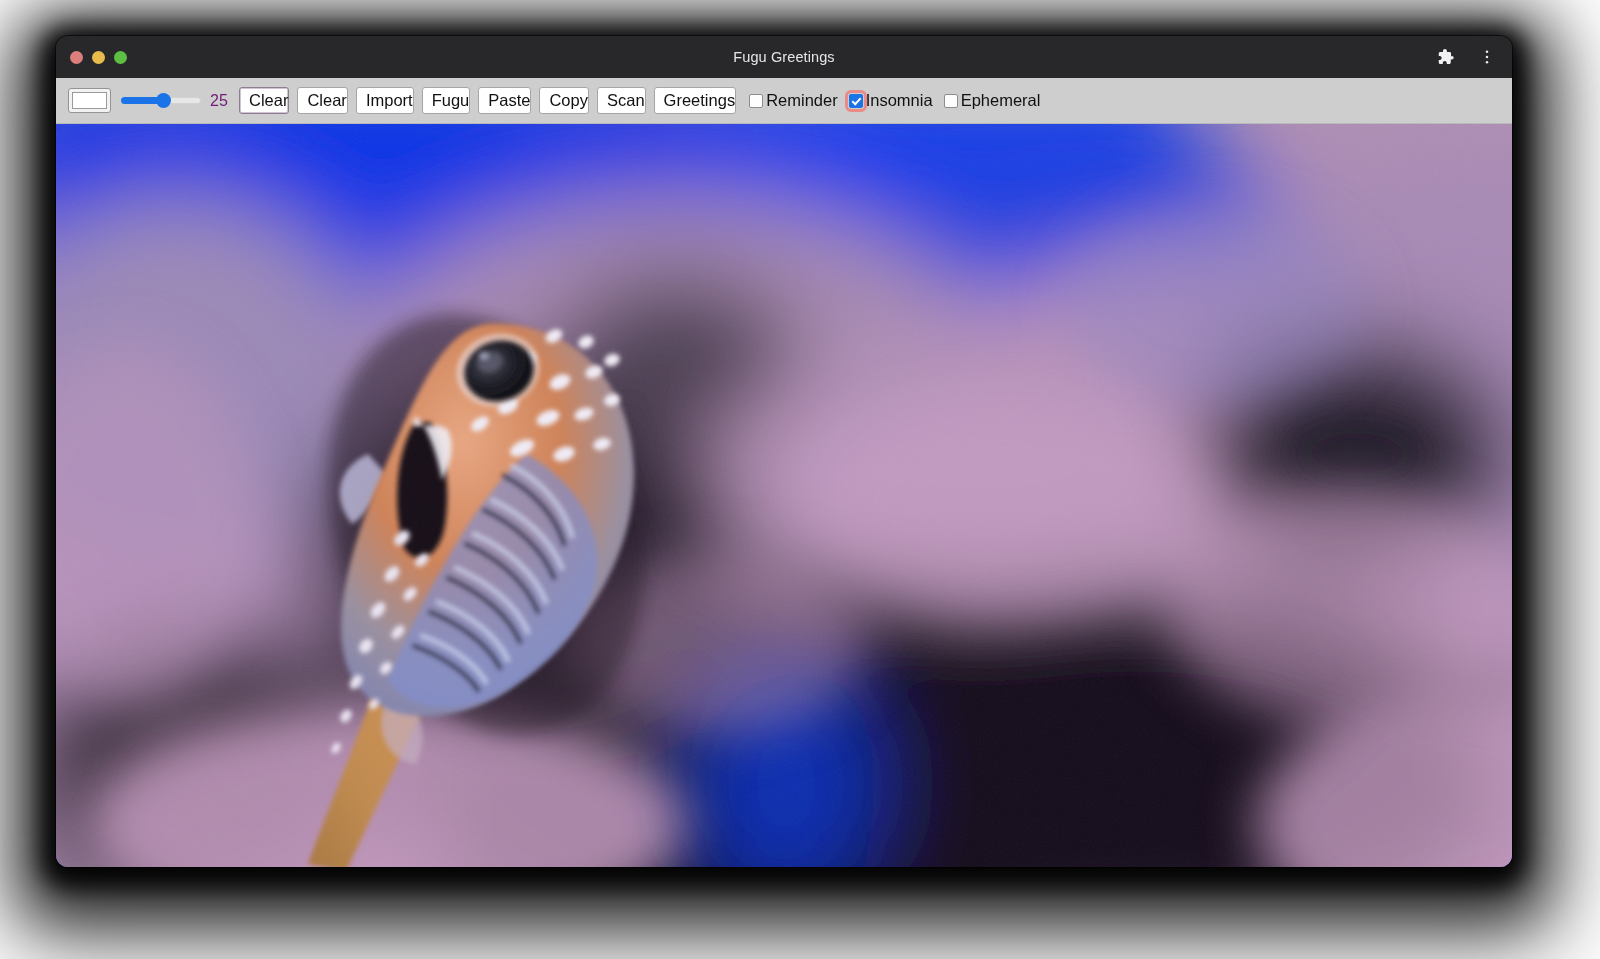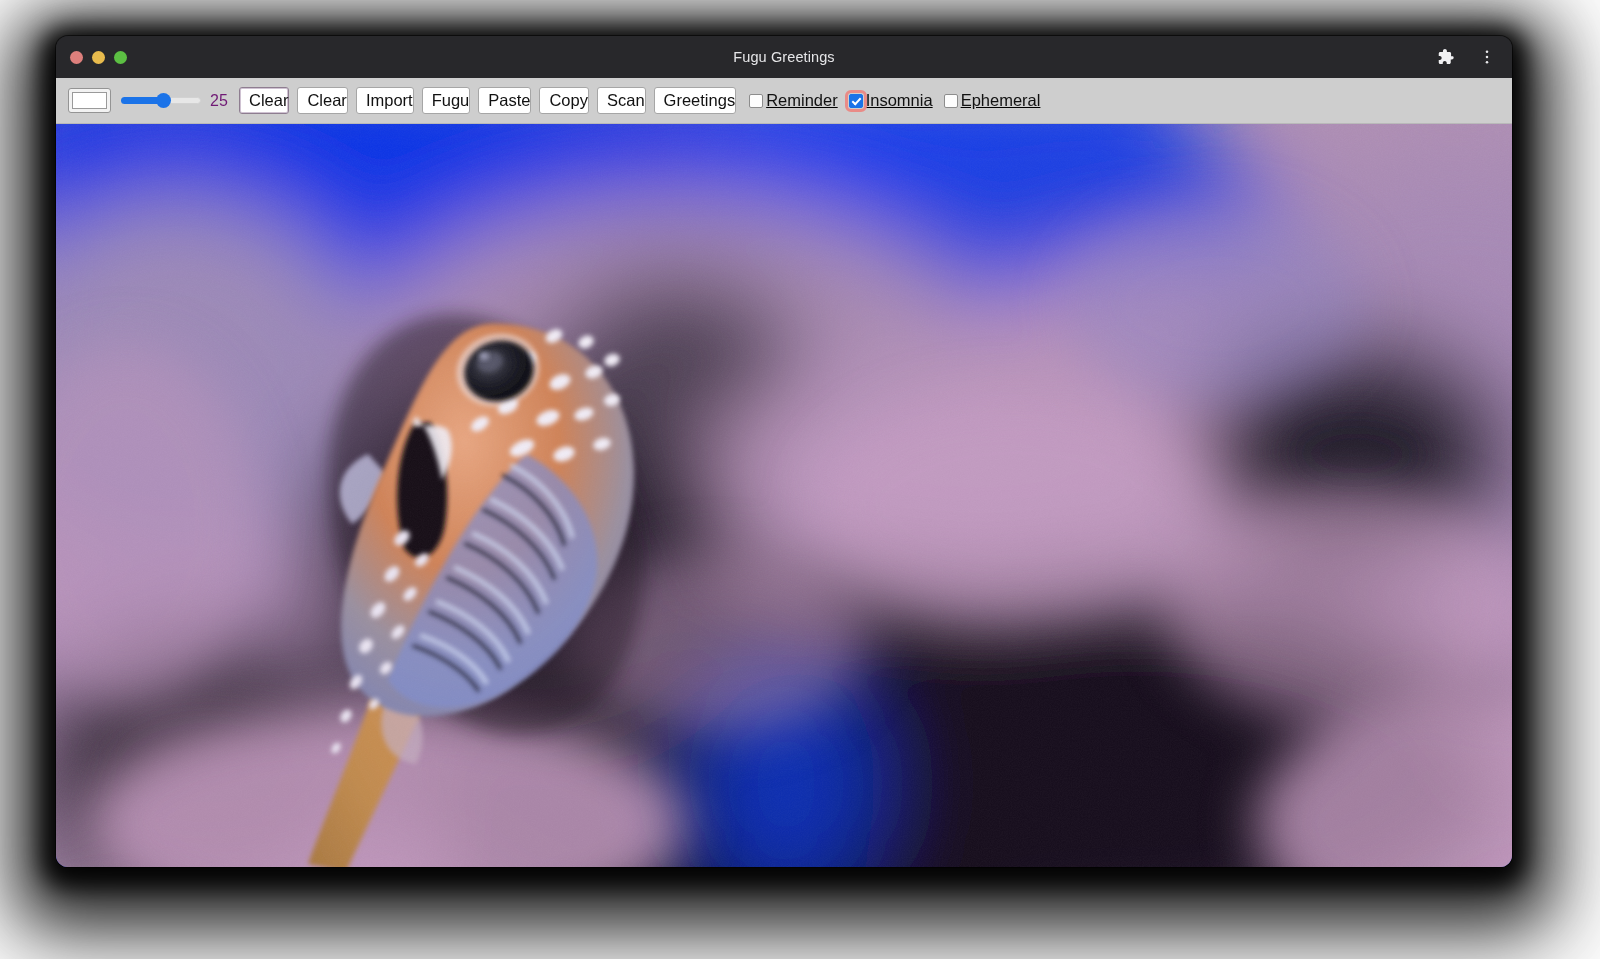--- a/index.html
+++ b/index.html
@@ -178,21 +178,20 @@
   }
   .tbtn.focused {
     border-color: #8e7d90;
     box-shadow: inset 0 0 0 1px #cfc2d2;
   }
 
   .chk-group {
     display: flex;
     align-items: flex-start;
     margin-left: 5px;
-    text-decoration: underline;
   }
   .chk-wrap {
     display: flex;
     align-items: center;
     white-space: nowrap;
   }
   .chk-box {
     width: 14px;
     height: 14px;
     border: 1px solid #8d8d8d;

